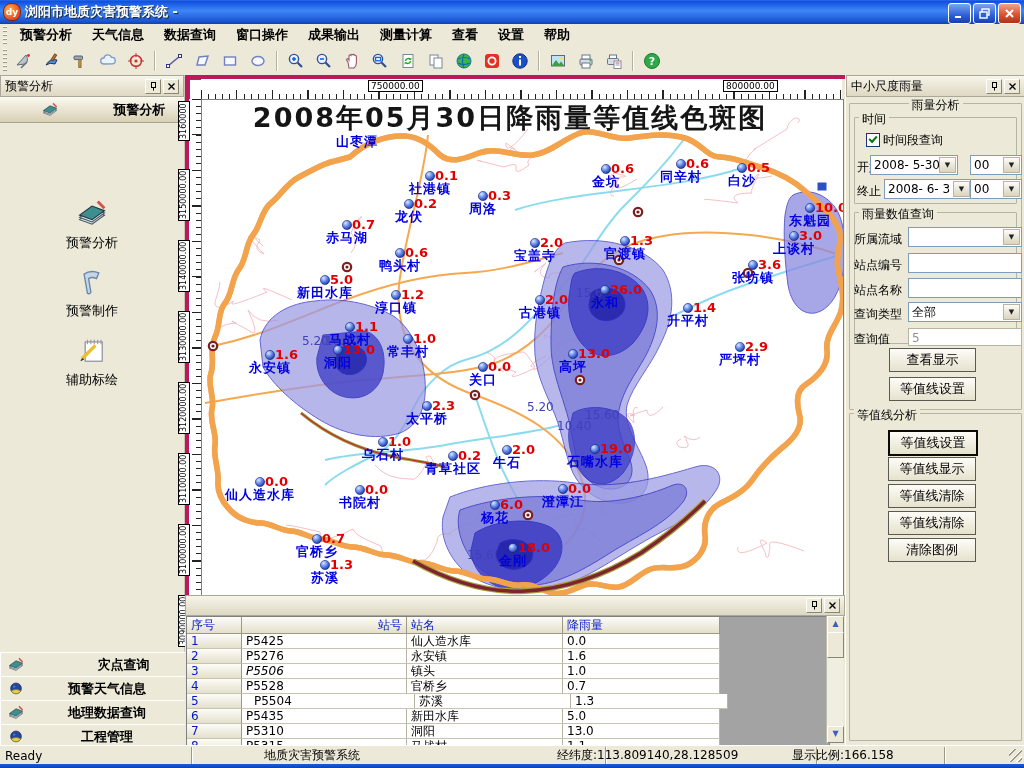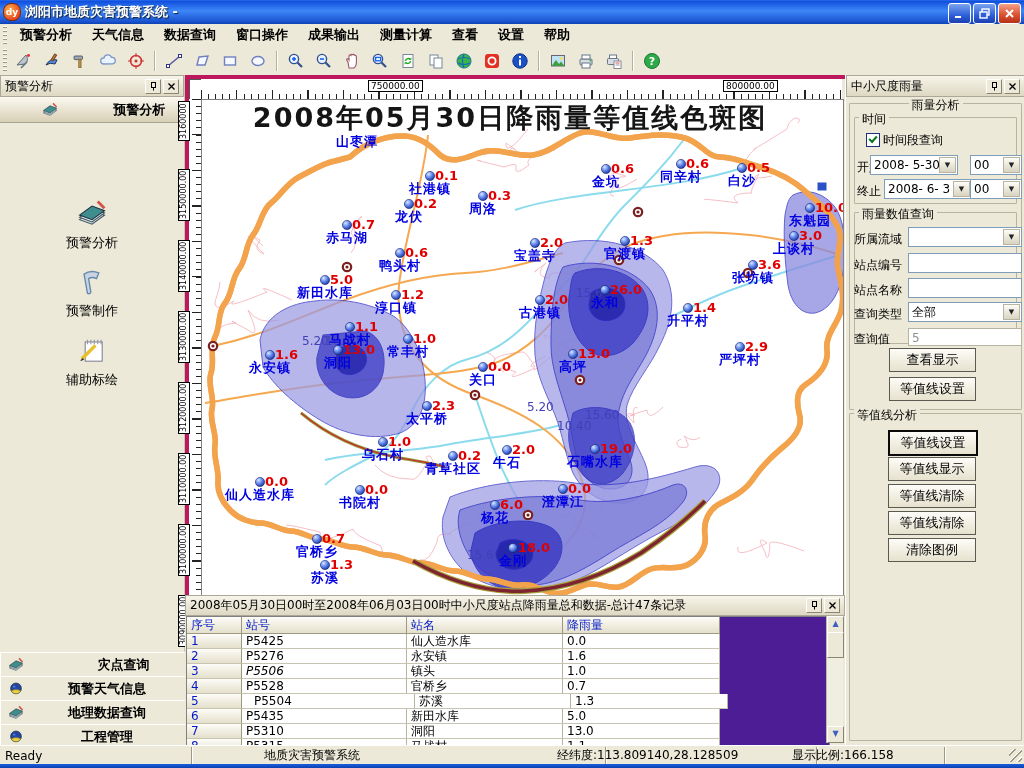--- a/index.html
+++ b/index.html
@@ -54,21 +54,21 @@
   .hlab{position:absolute;top:1px;font-size:9px;border:1px solid #000;background:#fff;padding:0 2px;line-height:10px;}
   .ruler-left{left:0;top:20px;width:12px;height:497px;background:#fff;border-right:1px solid #000;
     background-image:repeating-linear-gradient(180deg,#222 0 1px,transparent 1px 7.1px),
                      repeating-linear-gradient(180deg,#222 0 1px,transparent 1px 35.5px);
     background-size:5px 100%,9px 100%;background-position:right top,right top;background-repeat:repeat-y;}
   .vlab{position:absolute;left:1px;font-size:8px;line-height:10px;background:#fff;border:1px solid #000;
     padding:0 1px;white-space:nowrap;transform:rotate(-90deg);transform-origin:0 100%;}
   #mapsvg{position:absolute;left:12px;top:20px;background:#fff;border:1px solid #808080;}
   
   .bottom-panel{left:185px;top:595px;width:660px;height:150px;background:#ECE9D8;}
-  .grid{position:absolute;left:1px;top:21px;width:642px;height:128px;background:#4c1d95;border:1px solid #808080;overflow:hidden;}
+  .grid{position:absolute;left:1px;top:21px;width:642px;height:128px;background:#a3a3a3;border:1px solid #808080;overflow:hidden;}
   .trow{display:flex;height:15px;}
   .trow.head{height:17px;}
   .tc{border-right:1px solid #B8B4A2;border-bottom:1px solid #C8C4B2;padding:0 4px;font-size:12px;
       overflow:hidden;white-space:nowrap;background:#fff;line-height:15px;}
   .tc.hd{background:linear-gradient(180deg,#FDFCF7,#E4E0CC);color:#0018C8;border-right:1px solid #9C9882;
       border-bottom:1px solid #9C9882;line-height:17px;}
   .tc.rowhdr{background:linear-gradient(180deg,#FDFCF7,#E4E0CC);color:#0018C8;border-right:1px solid #9C9882;}
   .vscroll{position:absolute;right:2px;top:21px;width:16px;height:127px;background:#F0EEE1;border-left:1px solid #C0BCAA;}
   .sarr{position:absolute;left:0;width:15px;height:15px;background:#ECE9D8;border:1px solid;
         border-color:#fff #8A8672 #8A8672 #fff;color:#3D5FC0;font-size:8px;text-align:center;line-height:14px;}
@@ -711,39 +711,38 @@
               <text x="508" y="560" font-size="13" font-weight="bold" text-anchor="middle" letter-spacing="1" fill="#0000E0">金刚</text>
             </g>
           </g>
         <text id="map-title" x="505" y="122" text-anchor="middle" font-size="27" font-weight="bold" letter-spacing="2" fill="#151515" font-family="DejaVu Serif, Liberation Serif, serif">2008年05月30日降雨量等值线色斑图</text>
       </g>
     </svg>
   </div>
 
   <div class="abs bottom-panel">
     <div class="panel-titlebar" style="height:19px;">
-      <span>2008年05月30日00时至2008年06月03日00时中小尺度站点降雨量总和数据-总计47条记录</span>
       <div class="ptb-btns">
         <div class="sbtn">
           <svg width="9" height="9" viewBox="0 0 9 9">
               <rect x="2.5" y="0.5" width="4" height="5" fill="none" stroke="#000"></rect>
               <line x1="4.5" y1="5.5" x2="4.5" y2="8.5" stroke="#000"></line>
             </svg>
           </div>
         <div class="sbtn">
           <svg width="9" height="9" viewBox="0 0 9 9">
               <path d="M1.5,1.5 L7.5,7.5 M7.5,1.5 L1.5,7.5" stroke="#000" stroke-width="1.3"></path>
             </svg>
           </div>
       </div>
     </div>
     <div class="grid" id="data-grid">
         <div class="trow head">
           <div class="tc hd" style="width: 46px;">序号</div>
-          <div class="tc hd" style="width: 156px;">站号</div>
+          <div class="tc hd" style="width: 156px; text-align: right;">站号</div>
           <div class="tc hd" style="width: 147px;">站名</div>
           <div class="tc hd" style="width: 148px;">降雨量</div>
         </div>
         <div class="trow">
           <div class="tc rowhdr" style="width: 46px;">1</div>
           <div class="tc" style="width: 156px;">P5425</div>
           <div class="tc" style="width: 147px;">仙人造水库</div>
           <div class="tc" style="width: 148px;">0.0</div>
         </div>
         <div class="trow">

